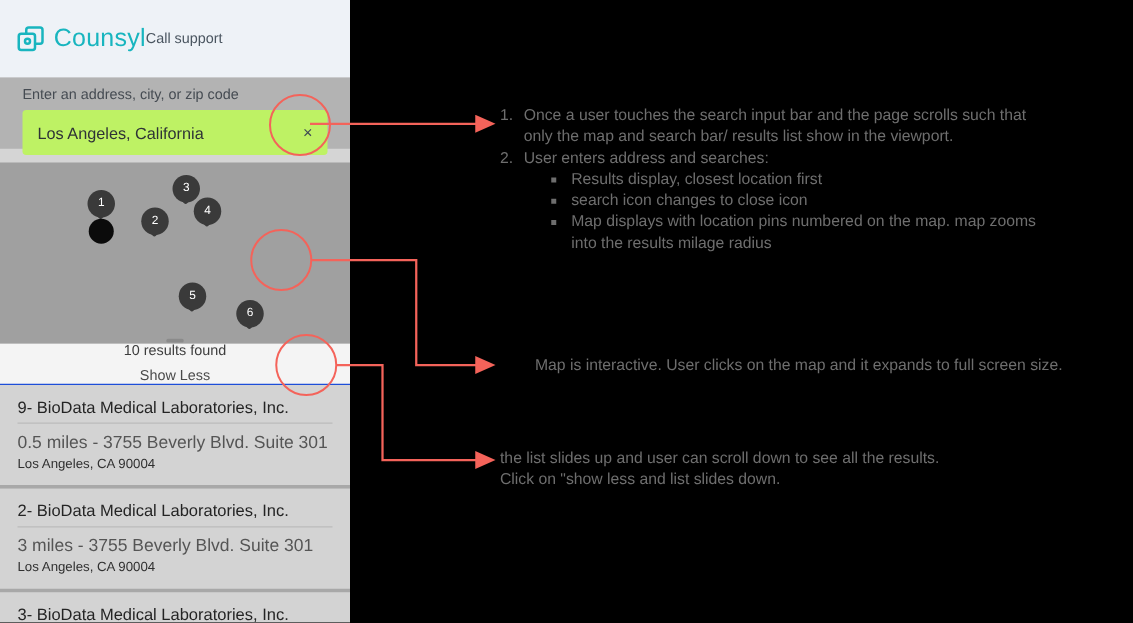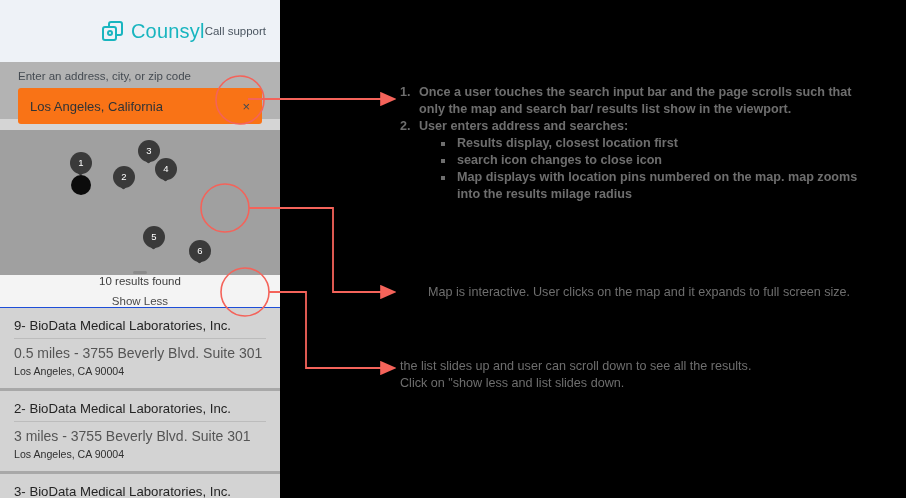--- a/index.html
+++ b/index.html
@@ -16,21 +16,21 @@
     position: absolute; left: 0; top: 0;
     width: 280px; height: 498px;
     background: #d5d5d5;
     overflow: hidden;
   }
 
   
   #app-header {
     position: absolute; left: 0; top: 0; width: 280px; height: 62px;
     background: #eef2f7;
-    display: flex; align-items: center; justify-content: flex-end;
+    display: flex; align-items: center; justify-content: flex-start;
     padding: 0 14px;
   }
   .brand { display: flex; align-items: center; gap: 7px; }
   .logo-mark { position: relative; width: 22px; height: 21px; flex: none; }
   .logo-mark .sq {
     position: absolute; border: 2.2px solid #18b5bf; border-radius: 3px;
   }
   .logo-mark .sq-a { width: 15px; height: 15px; left: 6px; top: 0px; }
   .logo-mark .sq-b { width: 15px; height: 15px; left: 0px; top: 5px; background: #eef2f7; }
   .logo-mark .sq-c { width: 6px; height: 6px; left: 5px; top: 9px; border-width: 2px; background:#eef2f7;}
@@ -40,21 +40,21 @@
   #call-support { color: #4a5560; font-size: 11.5px; }
 
   
   #search-block {
     position: absolute; left: 0; top: 62px; width: 280px; height: 57px;
     background: #b3b3b3;
     padding: 8px 18px 0 18px;
   }
   #search-label { color: #454b52; font-size: 11.5px; margin-bottom: 6px; display:block;}
   #search-field {
-    position: relative; height: 36px; background: #f97316; border-radius: 3px;
+    position: relative; height: 36px; background: #bef264; border-radius: 3px;
     display: flex; align-items: center; padding: 0 12px;
   }
   #search-value { color: #2f3336; font-size: 13px; }
   #clear-icon {
     position: absolute; right: 12px; top: 50%; transform: translateY(-50%);
     color: #3f4a55; font-size: 13px; line-height: 1;
   }
 
   
   #map {
@@ -113,21 +113,21 @@
   .result-dist { color: #555555; font-size: 14px; margin-bottom: 4px; }
   .result-city { color: #303030; font-size: 10.6px; }
 
   
   #annotations { position: absolute; left: 0; top: 0; width: 906px; height: 498px; pointer-events: none; }
 
   .note {
     position: absolute; color: #6e6e6e;
     font-size: 12.6px; line-height: 17px; white-space: nowrap;
   }
-  #note-list { left: 398px; top: 84px; font-weight: bold; }
+  #note-list { left: 398px; top: 84px; }
   #note-list ol { list-style: decimal; padding-left: 16px; }
   #note-list ol > li { padding-left: 5px; }
   #note-list ul { list-style: none; padding-left: 22px; margin-top: 0px; }
   #note-list ul > li { position: relative; padding-left: 16px; }
   #note-list ul > li::before {
     content: ""; position: absolute; left: 0; top: 7px;
     width: 4px; height: 4px; background: #6e6e6e;
   }
   #note-map { left: 400px; top: 284px; margin-left: 28px; }
   #note-list-slide { left: 400px; top: 358px; }

